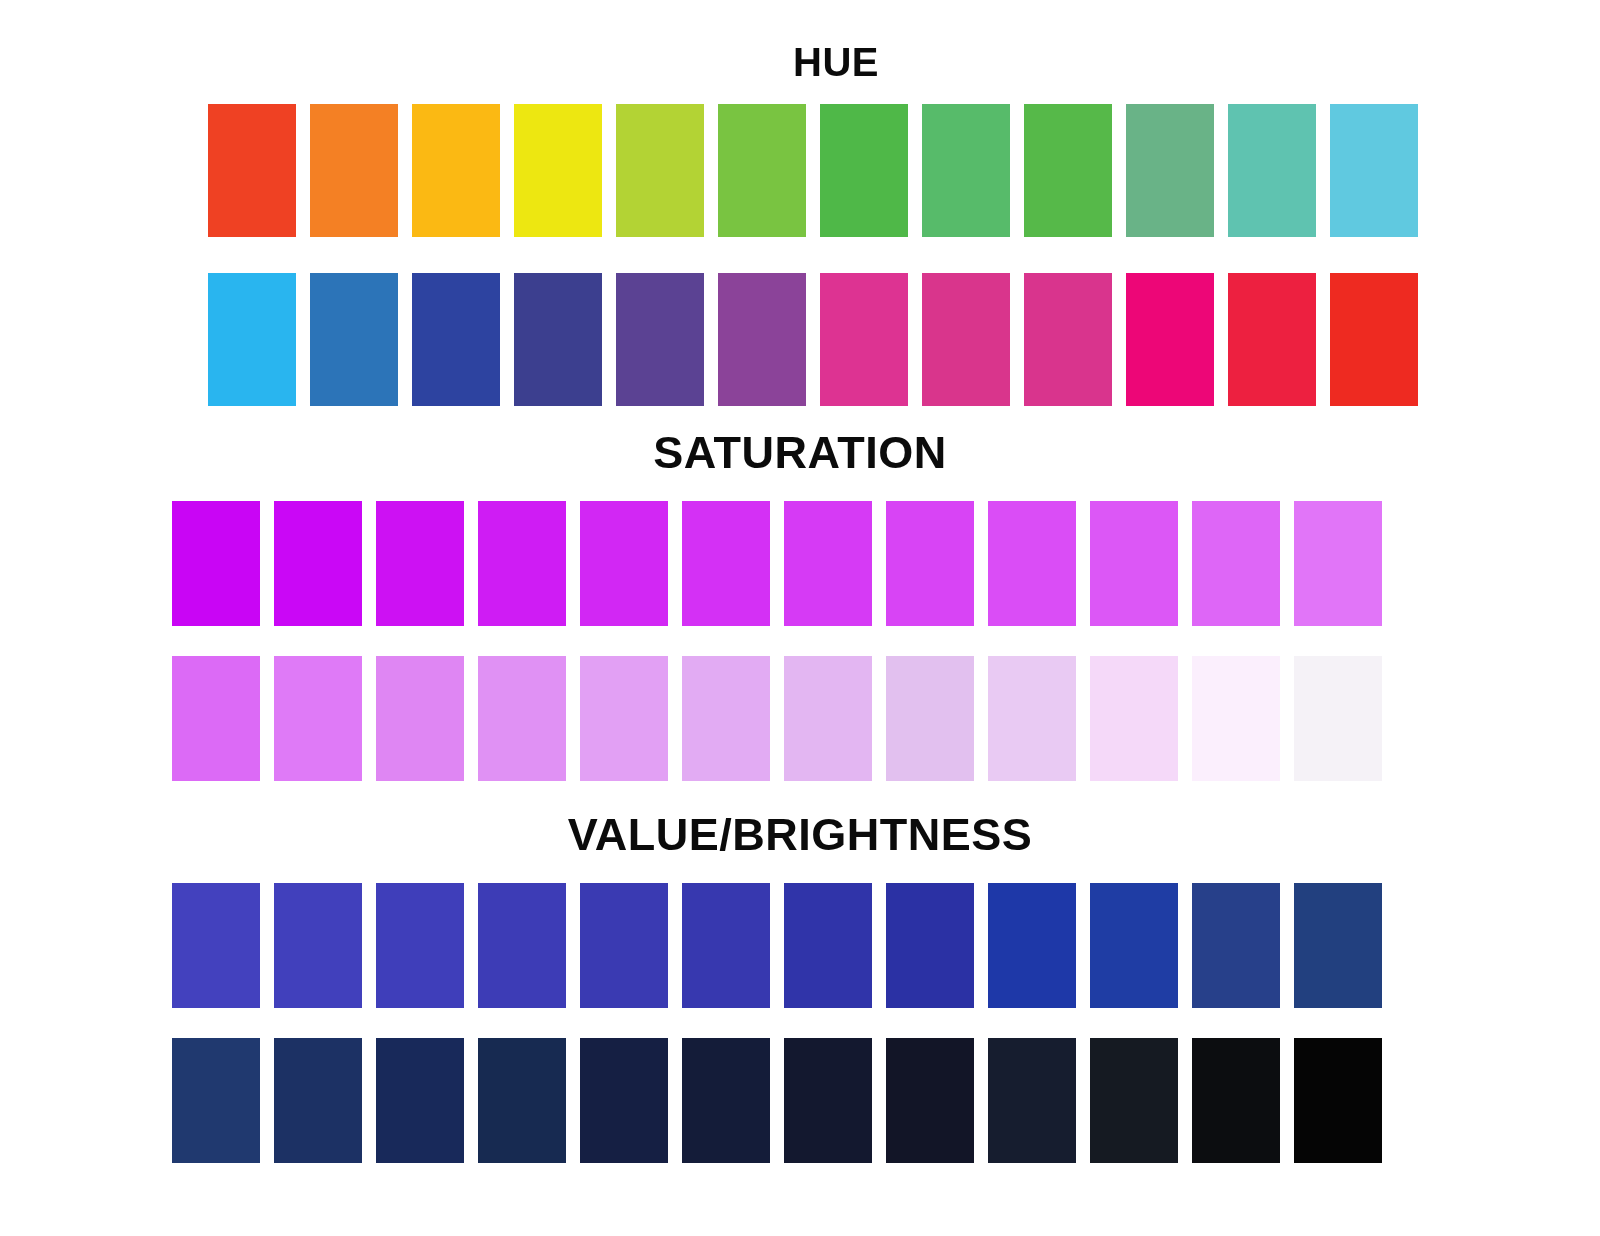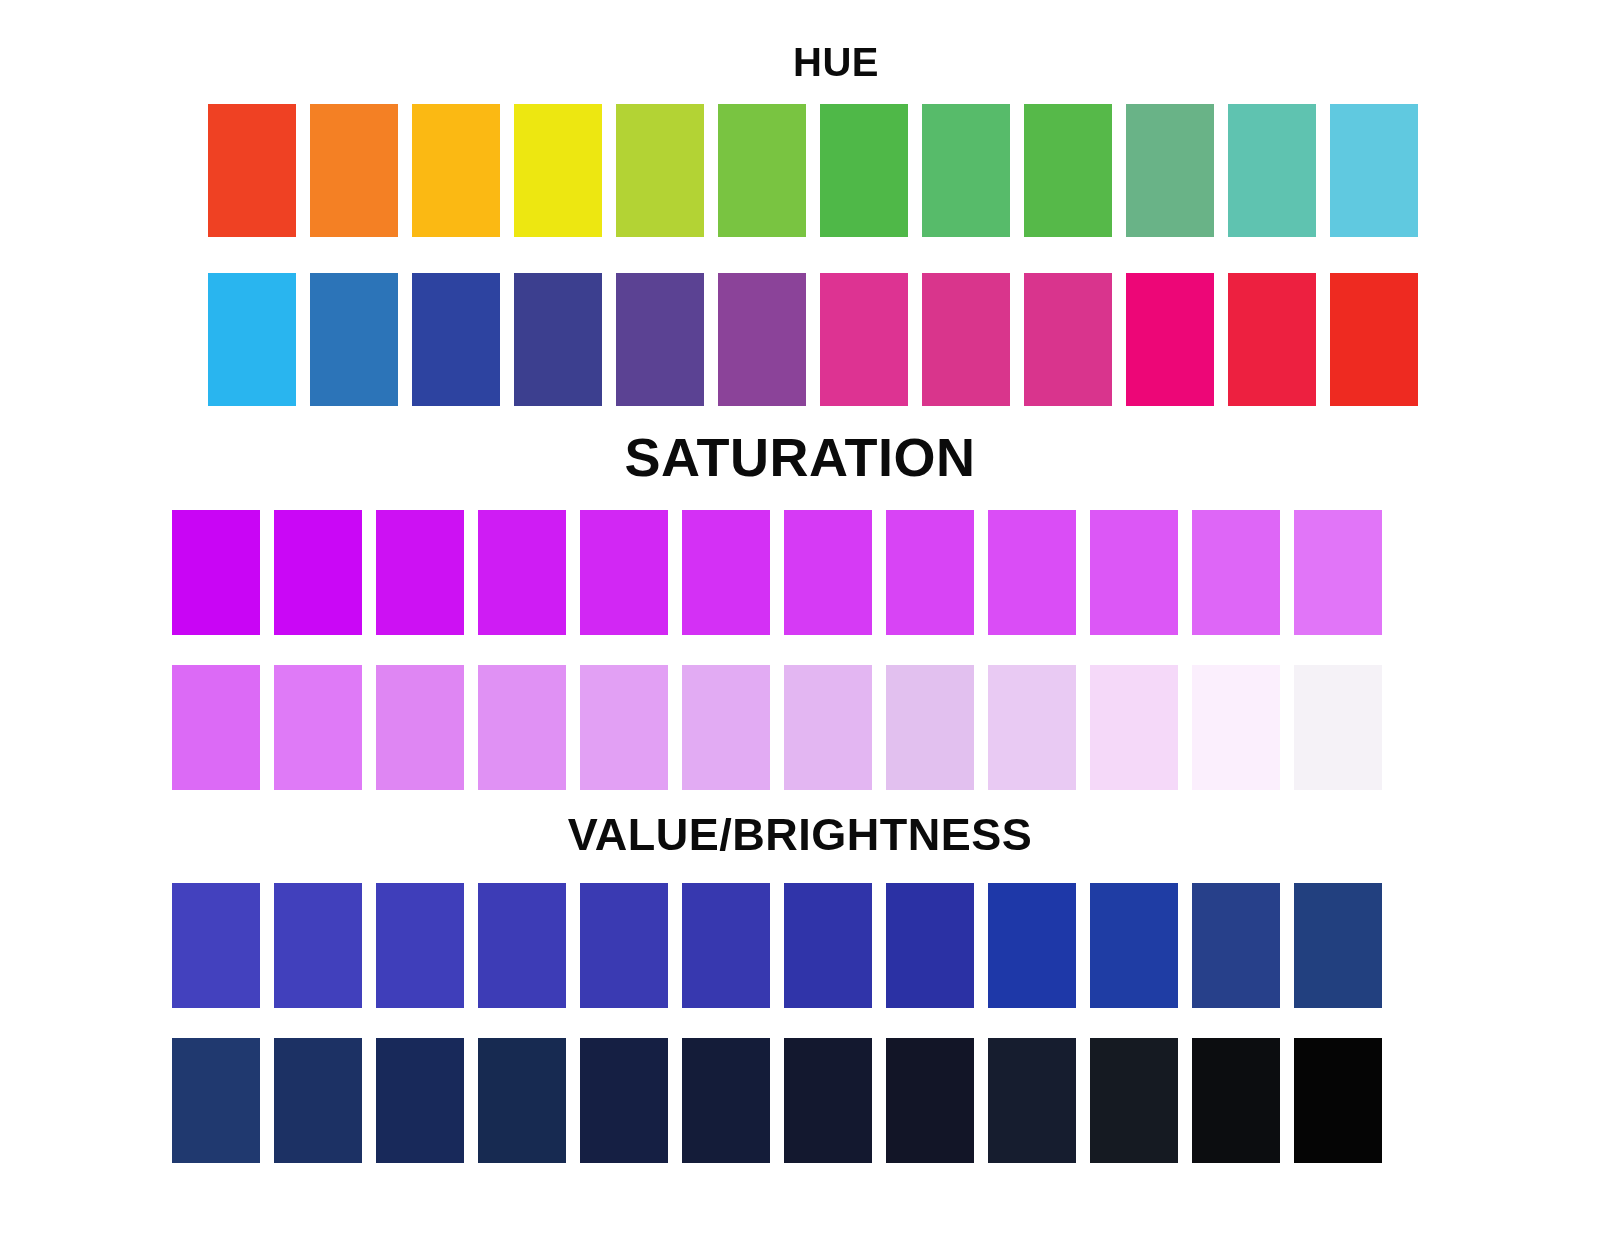--- a/index.html
+++ b/index.html
@@ -29,21 +29,21 @@
   }
   .section-title {
     text-align: center;
     font-weight: bold;
     color: #0b0b0b;
     letter-spacing: 0.5px;
     line-height: 1;
     white-space: nowrap;
   }
   .title-hue { font-size: 40px; }
-  .title-saturation { font-size: 54px; }
+  .title-saturation { font-size: 45px; }
   .title-value { font-size: 45px; }
 
   .swatch-row {
     position: relative;
     width: 1228px;
     margin-left: 172px;
     display: flex;
     flex-direction: row;
     gap: 14px;
   }

